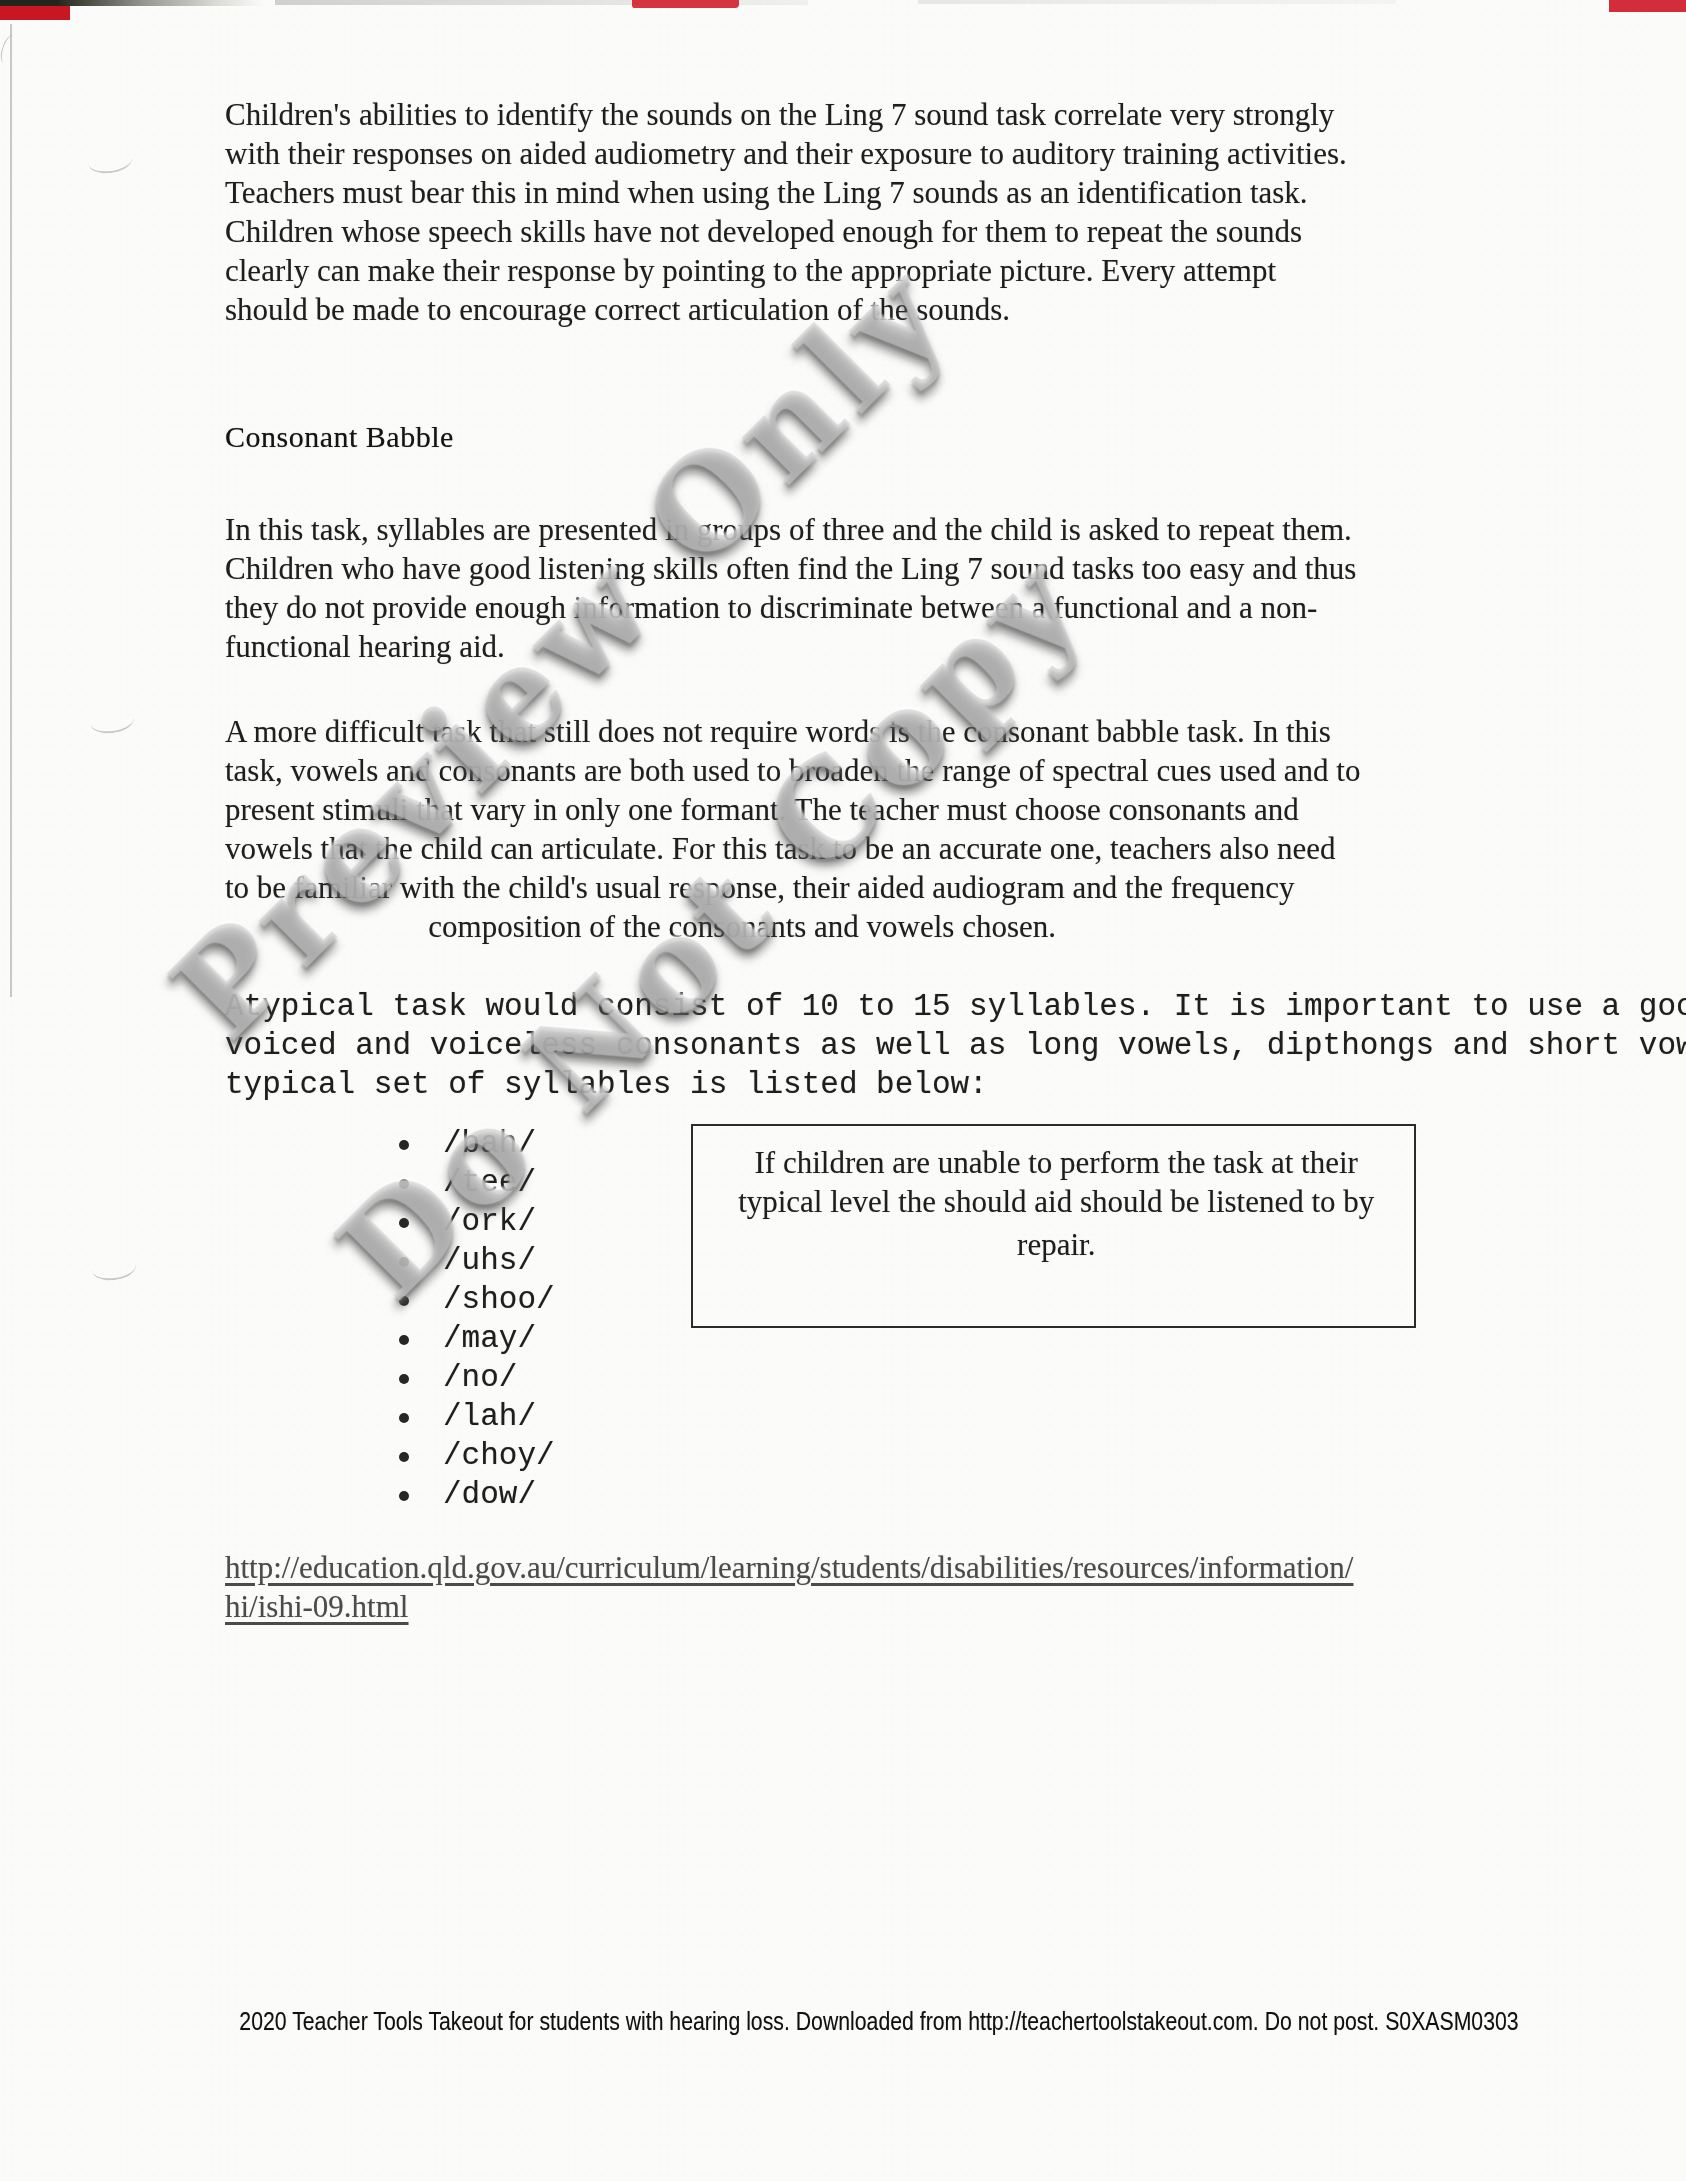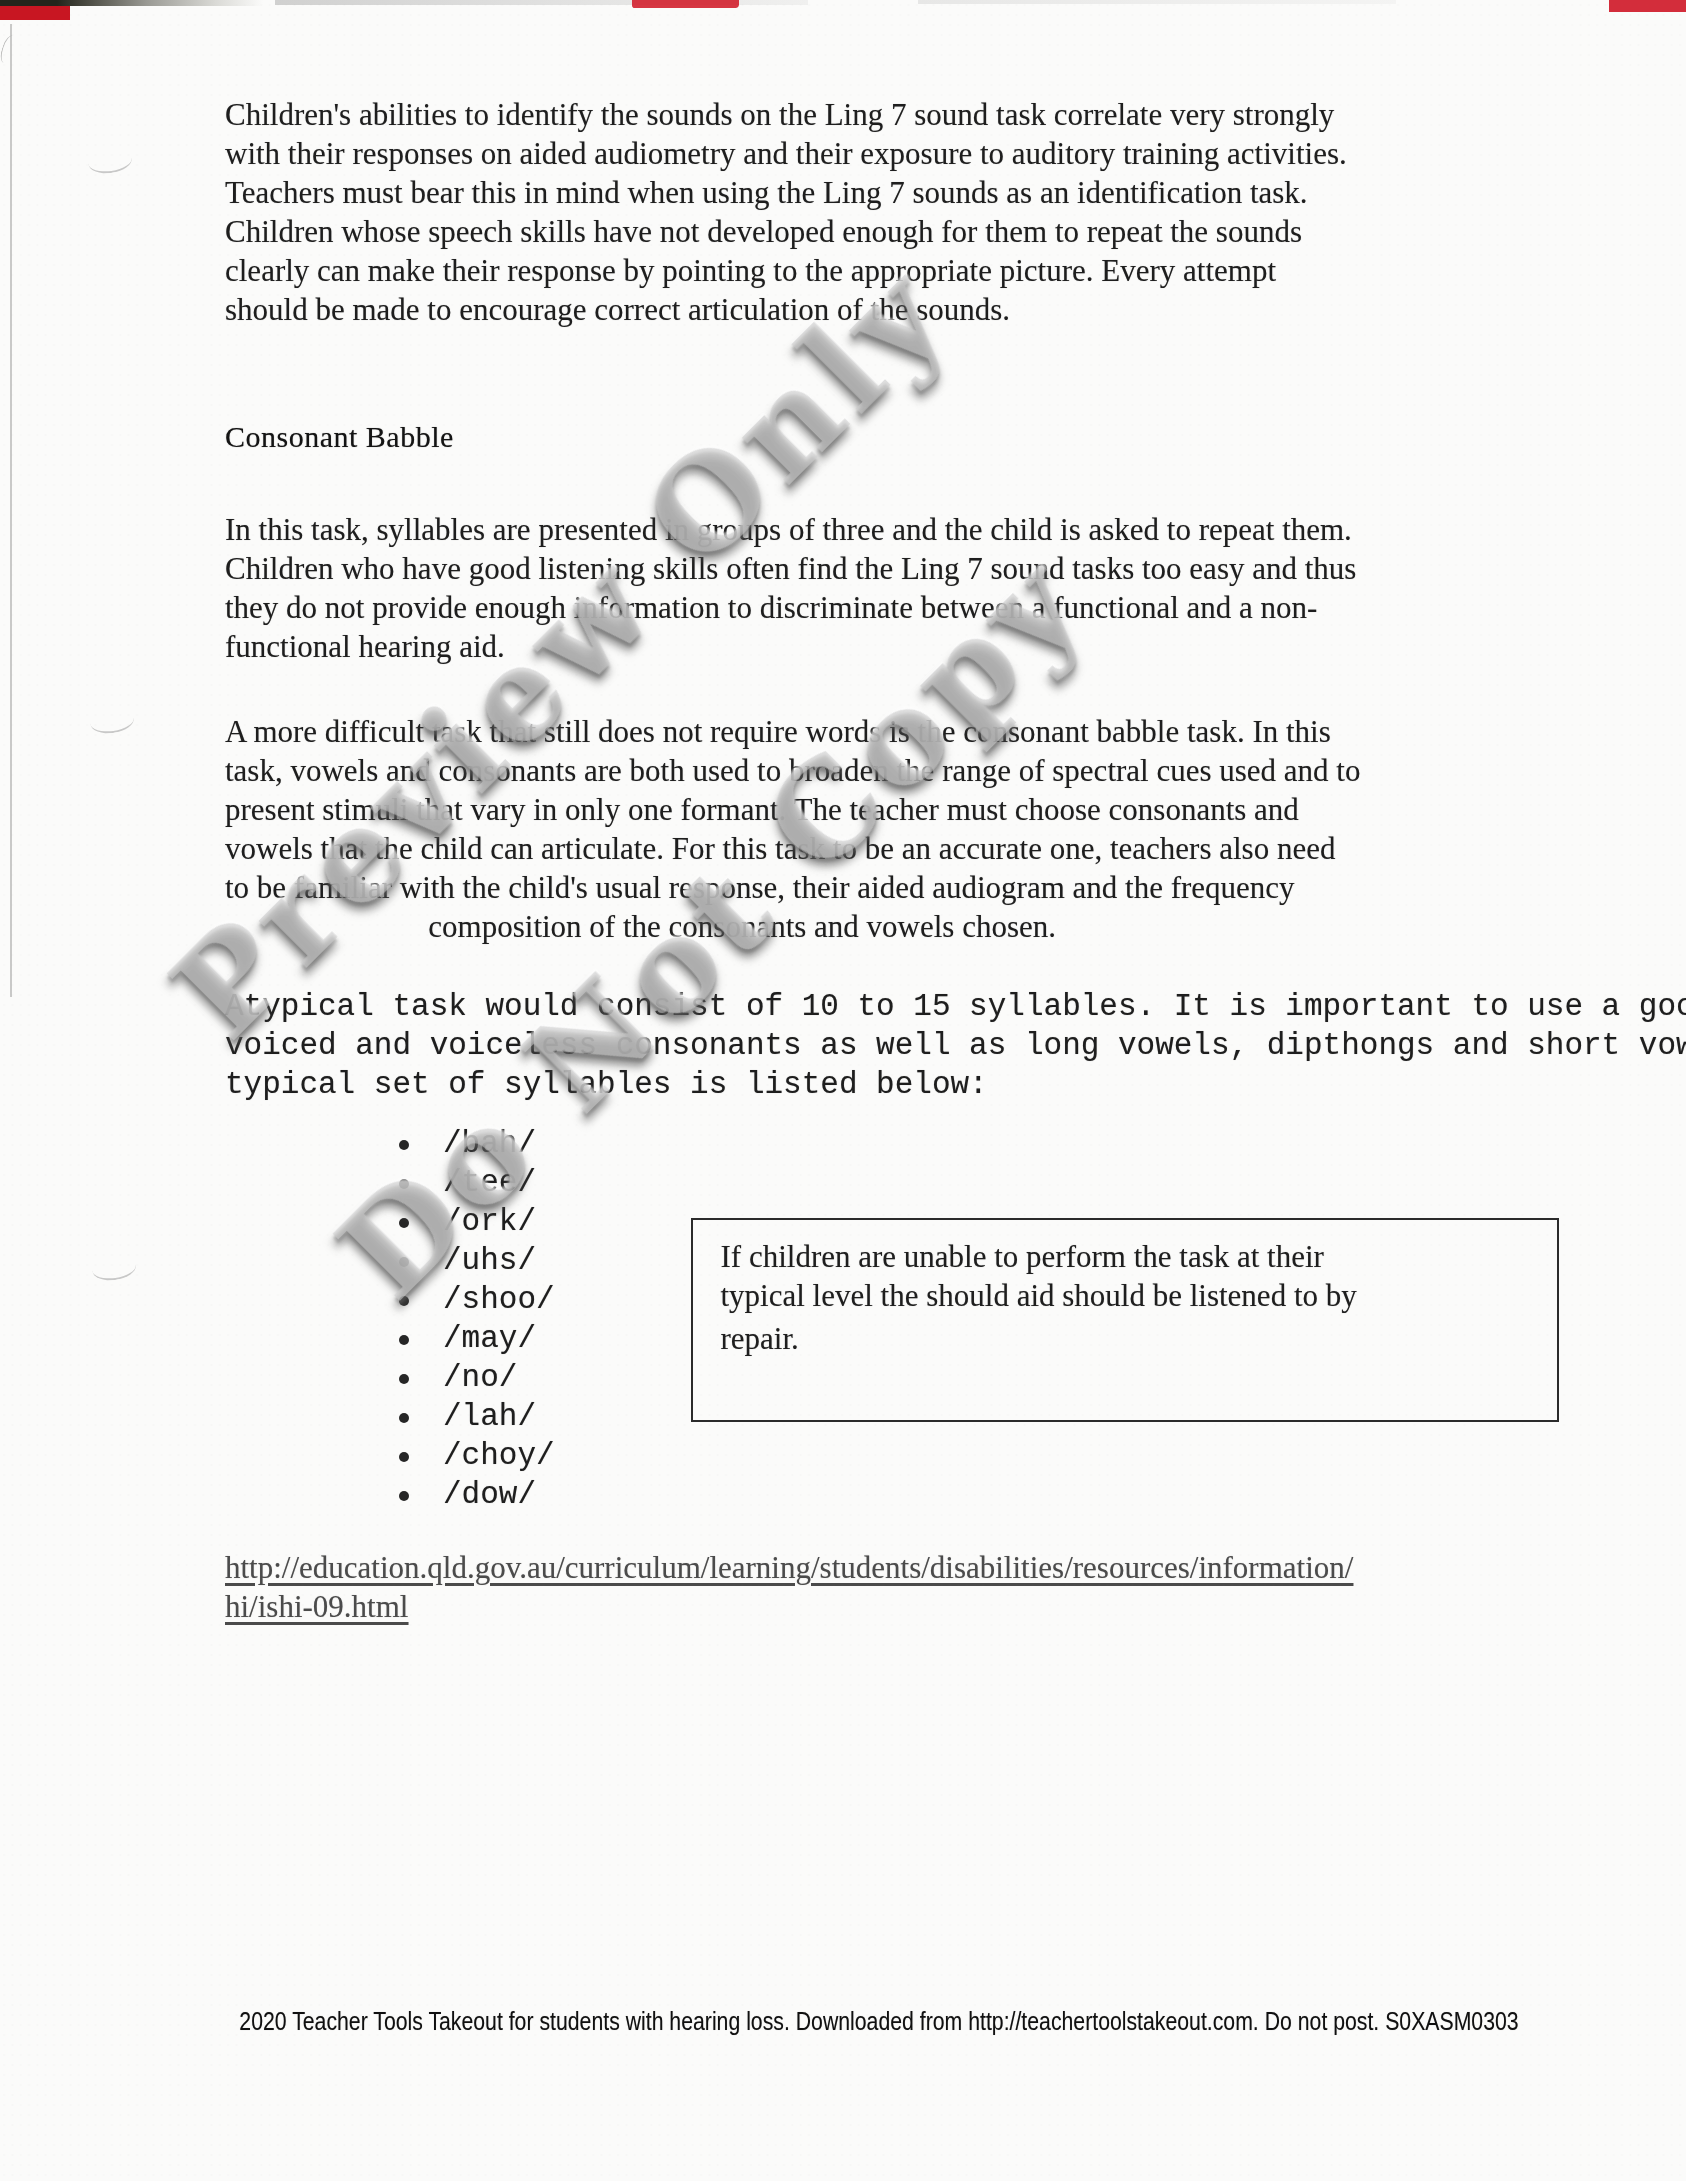--- a/index.html
+++ b/index.html
@@ -32,22 +32,22 @@
     position:relative; padding-left:46px; font-size:31px; line-height:39px;
     color:#1e1e1e; text-shadow:0 0 0.9px rgba(30,30,30,0.35);
   }
   .syl-line::before {
     content:""; position:absolute; left:1.8px; top:15.6px; width:10px; height:10px;
     border-radius:50%; background:#262626;
   }
 
   
   #callout {
-    position:absolute; left:691px; top:1218px; width:868px; height:204px;
-    border:2.8px solid #2b2b2b; padding:16.5px 22px 0 27.5px; background:transparent;
+    position:absolute; left:691px; top:1124px; width:725px; height:204px;
+    border:2.8px solid #2b2b2b; padding:16.5px 22px 0 27.5px; background:transparent;text-align:center;
   }
   #callout .tline:last-child { margin-top:4.6px; }
 
   
   #source { top:1548px; }
   .url-line {
     display:block; font-size:31px; line-height:39px; color:#4b4b4b;
     text-decoration:underline; text-underline-offset:4.6px;
     text-shadow:0 0 0.9px rgba(60,60,60,0.35); white-space:pre; cursor:pointer;
   }

